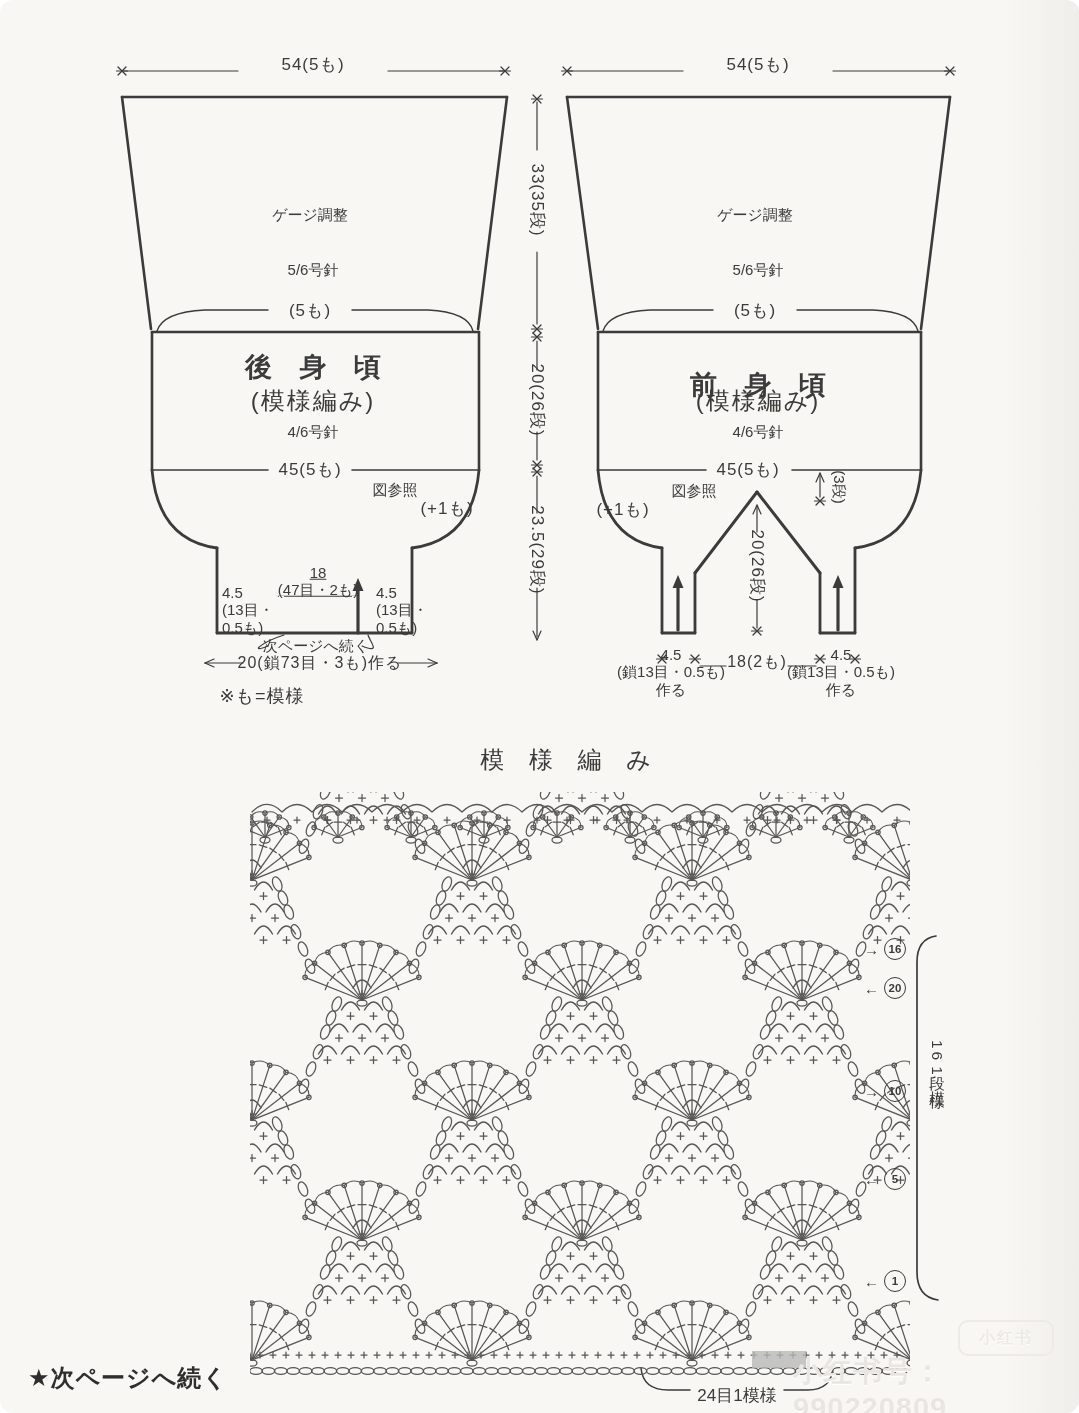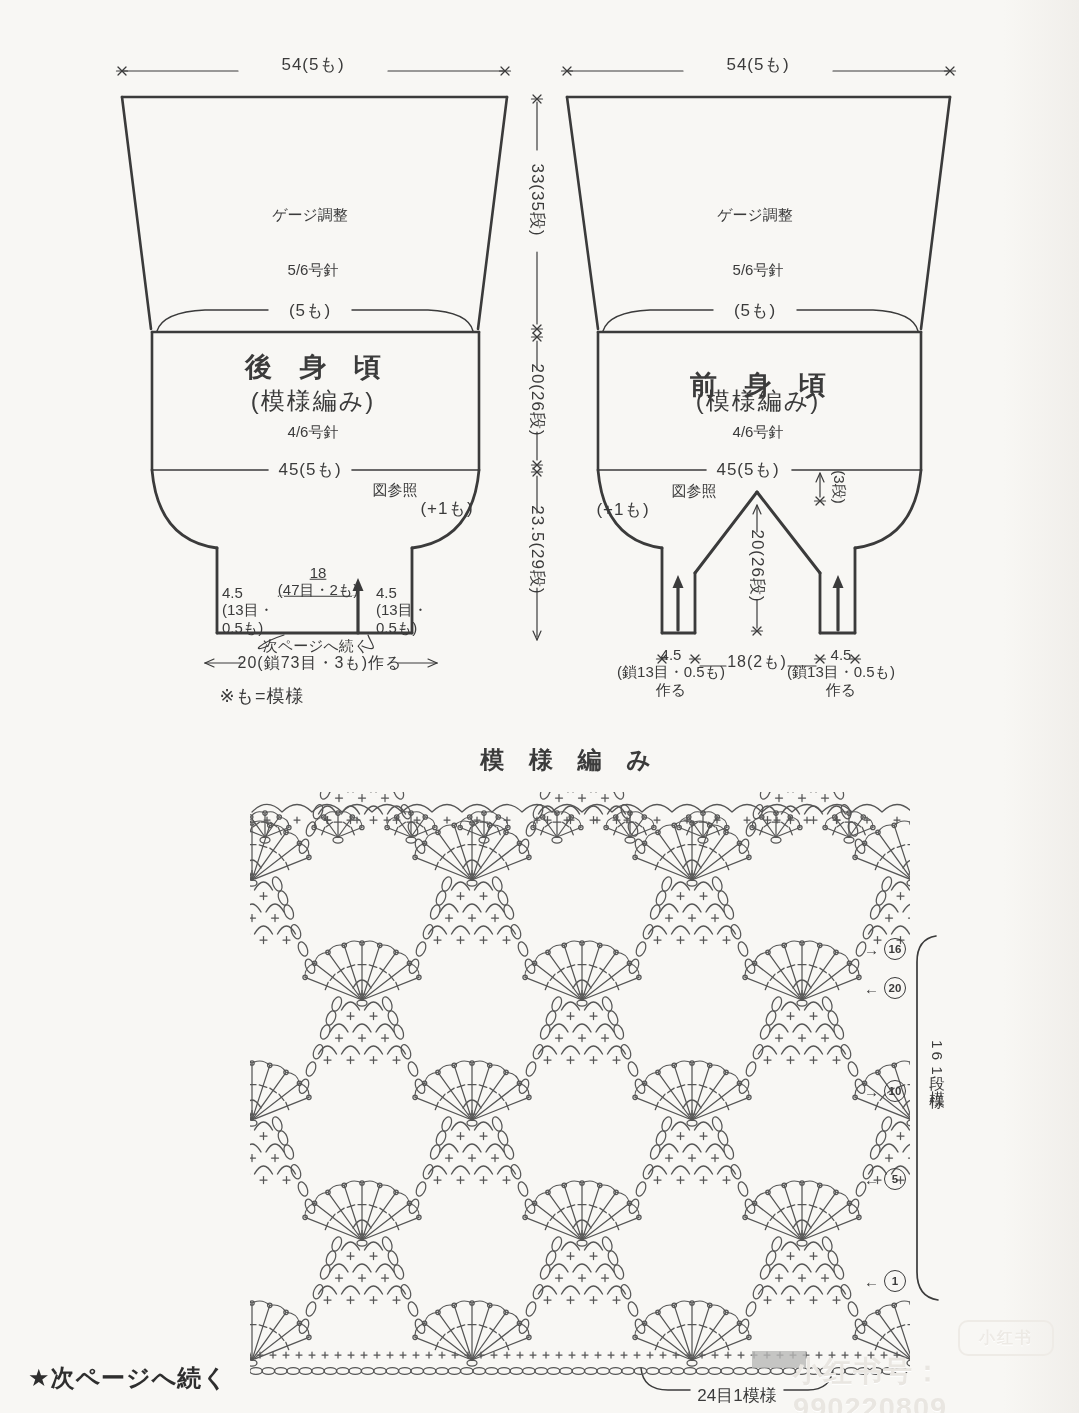--- a/index.html
+++ b/index.html
@@ -1,31 +1,32 @@
 <!DOCTYPE html>
 <html><head>
 <meta charset="utf-8">
 <style>
   html,body{margin:0;padding:0;}
   .page{
     position:relative; width:1079px; height:1413px; overflow:hidden;
     background:linear-gradient(90deg,#f8f7f4 0%,#f8f7f4 93%,#f0eeea 100%);
     font-family:"Liberation Sans","DejaVu Sans",sans-serif;
     color:#3b3b3b;
+    border-radius:13px;
   }
   svg{position:absolute; left:0; top:0; overflow:visible;}
   .lbl{position:absolute; transform:translate(-50%,-50%); white-space:nowrap; text-align:center; line-height:1.15;}
   .pre{white-space:pre-line;}
   .blk{transform:none;}
   .vrot{position:absolute; transform:translate(-50%,-50%) rotate(90deg); white-space:nowrap;}
   .t-dim{font-size:17px; letter-spacing:1px;}
   .t-sm{font-size:15px;}
   .t-title{font-size:27px; font-weight:600; letter-spacing:10px;}
   .t-sub{font-size:24px; font-weight:500; letter-spacing:2px;}
-  .t-chart-title{font-size:24px; font-weight:700; letter-spacing:9px;}
+  .t-chart-title{font-size:24px; font-weight:400; letter-spacing:9px;}
   .rowmark{position:absolute; display:flex; align-items:center; gap:5px; font-size:15px;}
   .circ{display:inline-flex; align-items:center; justify-content:center;
         width:20px; height:20px; border:1.6px solid #3b3b3b; border-radius:50%;
         font-size:11.5px; font-weight:600;}
   .vtext{position:absolute; writing-mode:vertical-rl; text-orientation:mixed;
          font-size:15.5px; letter-spacing:3px;}
   .wm-id{position:absolute; left:793px; top:1352px; width:280px;
          font-size:29px; font-weight:700; letter-spacing:1px; color:#e9e6e1;
          text-shadow:0 1px 0 #ffffff;}
   .wm-badge{position:absolute; left:952px; top:1320px; width:92px; height:32px;

